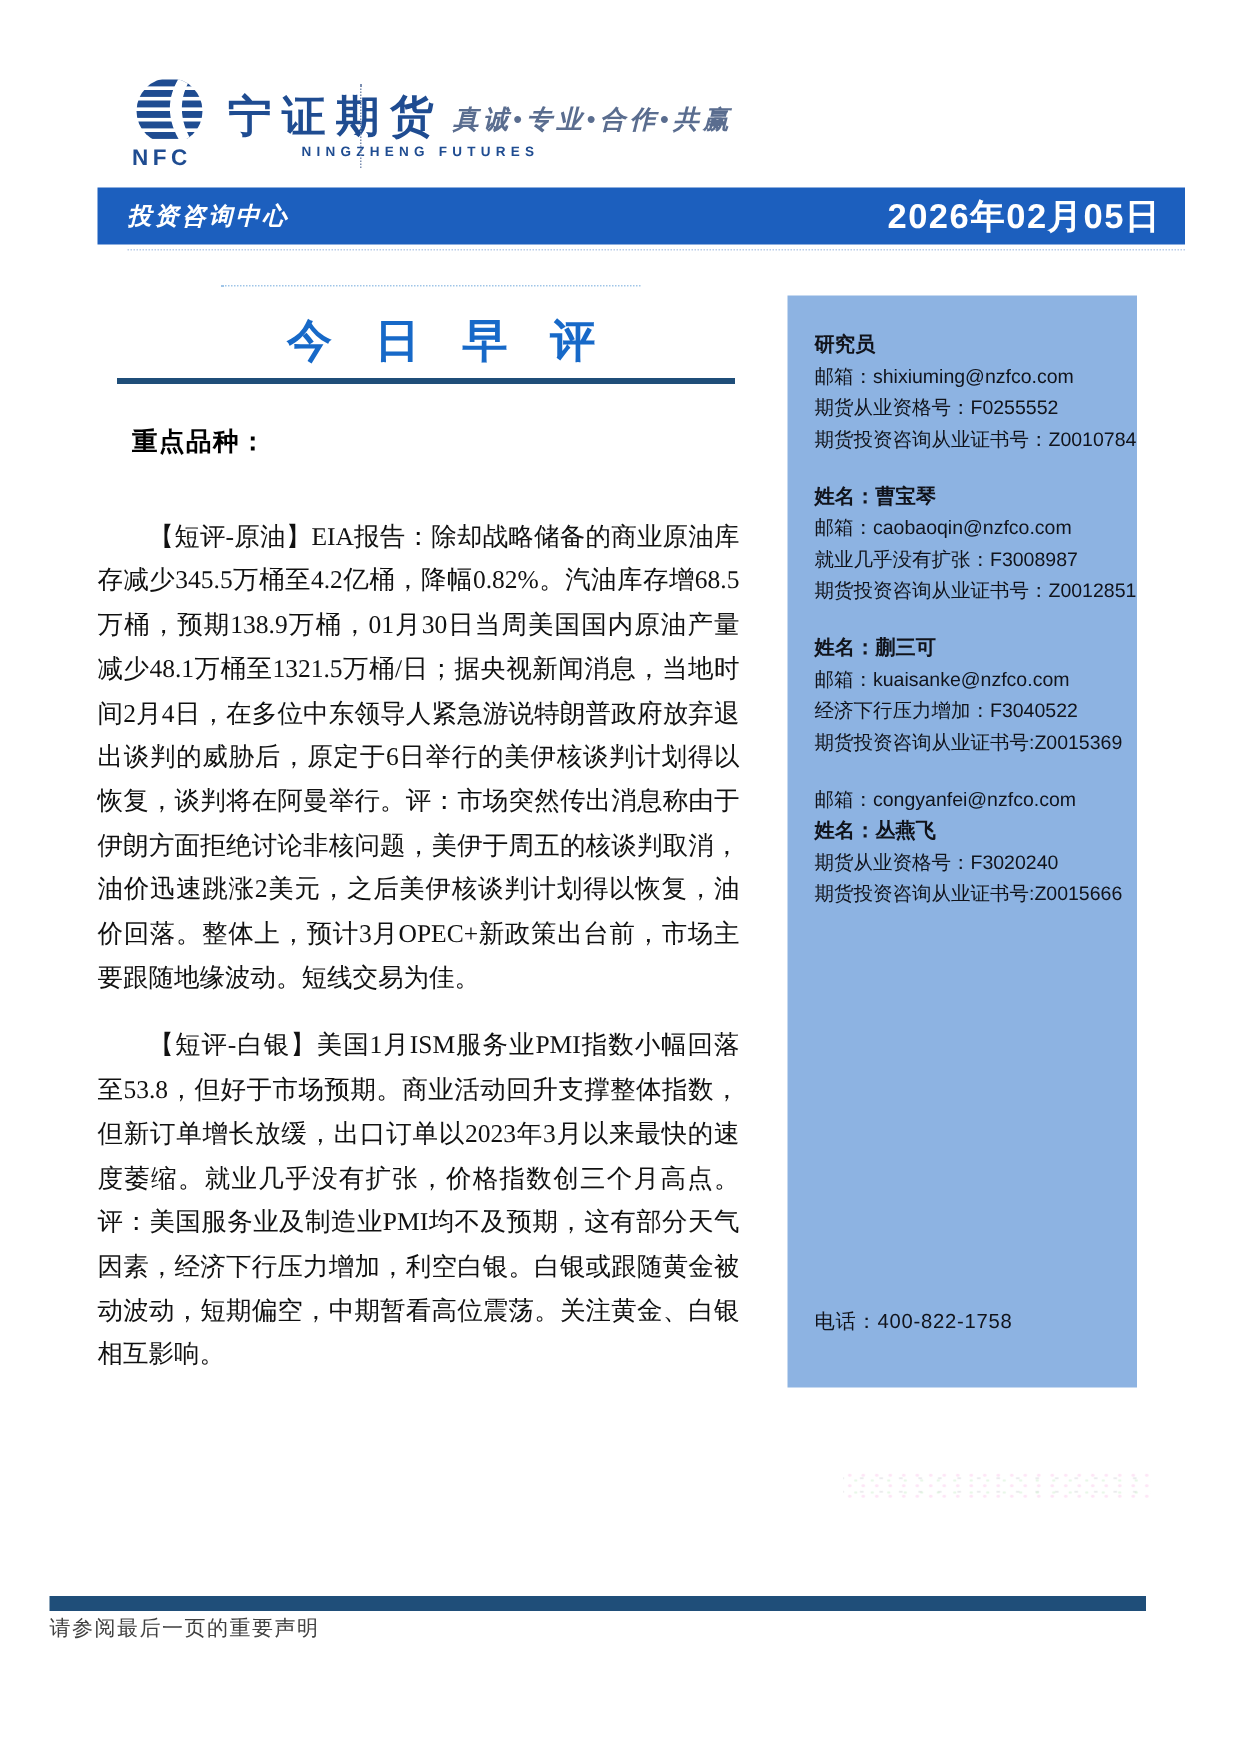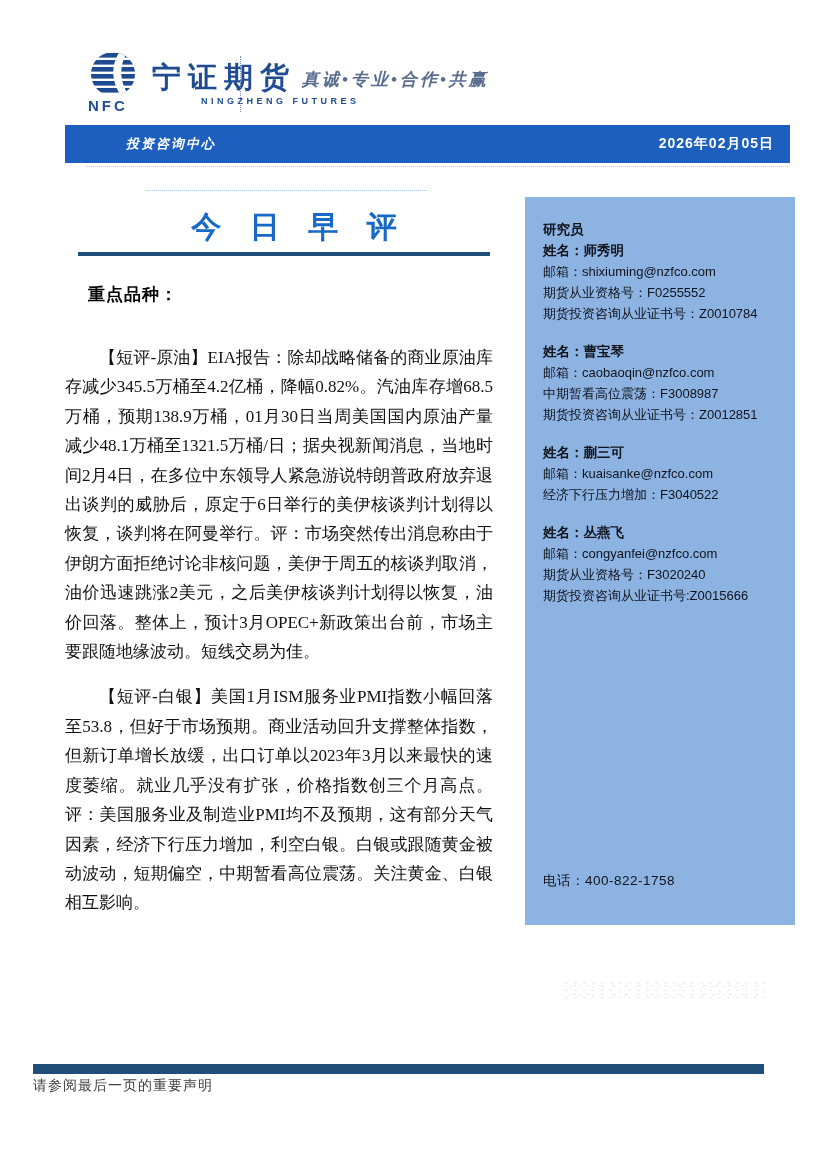--- a/index.html
+++ b/index.html
@@ -17,22 +17,22 @@
     color:#1F4C91;letter-spacing:3.5px;padding-left:47px;}
   .logo-divider{position:absolute;left:240px;top:56px;height:56px;width:0;
     border-left:1px dotted #7a8db0;}
   .logo-slogan{position:absolute;left:254px;top:68px;font-size:17px;color:#5a6d8f;
     letter-spacing:3px;font-style:italic;font-weight:bold;
     font-family:"Liberation Serif","DejaVu Serif",serif;margin-left:48px;}
   
   .header-bar{position:absolute;left:65px;top:125px;width:725px;height:38px;
     background:#1C5FBE;color:#ffffff;display:flex;align-items:center;
     justify-content:space-between;box-sizing:border-box;padding:0 16px 0 20px;}
-  .header-dept{font-size:13px;font-weight:bold;font-style:italic;letter-spacing:2px;margin-left:41px;}
-  .header-date{font-size:14px;font-weight:bold;letter-spacing:1px;text-align:right;}
+  .header-dept{font-size:16px;font-weight:bold;font-style:italic;letter-spacing:2px;}
+  .header-date{font-size:23px;font-weight:bold;letter-spacing:1px;text-align:right;}
   .header-underline{position:absolute;left:85px;top:166px;width:705px;height:0;
     border-top:1px dotted #b9cce8;}
   
   .title-dotted{position:absolute;left:147px;top:190px;width:280px;height:0;
     border-top:1px dotted #9fc5e8;}
   .doc-title{position:absolute;left:65px;top:193px;width:430px;margin:14px;
     text-align:center;font-size:30px;font-weight:bold;color:#1769C8;
     letter-spacing:0.95em;text-indent:0.95em;
     font-family:"Liberation Serif","DejaVu Serif",serif;}
   .title-rule{position:absolute;left:78px;top:252px;width:412px;height:4px;
@@ -40,21 +40,21 @@
   
   .main-col{position:absolute;left:65px;top:283px;width:428px;}
   .section-heading{margin:0 0 0 23px;font-size:17px;font-weight:bold;color:#000;
     letter-spacing:1px;}
   .body-par{margin:0;padding:0;font-size:17px;line-height:29.4px;color:#111;
     text-align:justify;text-indent:2em;
     font-family:"Liberation Serif","DejaVu Serif",serif;}
   .par-1{margin-top:37px;}
   .par-2{margin-top:16px;}
   
-  .sidebar{position:absolute;left:525px;top:197px;width:270px;height:728px;
+  .sidebar{position:absolute;left:525px;top:197px;width:233px;height:728px;
     background:#8DB3E2;box-sizing:border-box;padding:22px 10px 0 18px;
     color:#10131b;}
   .sb-line{font-size:13px;line-height:21px;white-space:nowrap;}
   .sb-bold{font-weight:bold;font-size:13.5px;}
   .sb-block{margin-bottom:17px;}
   .sb-phone{position:absolute;left:18px;top:673px;font-size:13.5px;
     letter-spacing:0.5px;}
   
   .watermark{position:absolute;left:562px;top:980px;width:205px;height:22px;
     opacity:0.55;
@@ -112,42 +112,42 @@
   <div class="main-col">
     <h2 class="section-heading">重点品种：</h2>
     <p class="body-par par-1">【短评-原油】EIA报告：除却战略储备的商业原油库存减少345.5万桶至4.2亿桶，降幅0.82%。汽油库存增68.5万桶，预期138.9万桶，01月30日当周美国国内原油产量减少48.1万桶至1321.5万桶/日；据央视新闻消息，当地时间2月4日，在多位中东领导人紧急游说特朗普政府放弃退出谈判的威胁后，原定于6日举行的美伊核谈判计划得以恢复，谈判将在阿曼举行。评：市场突然传出消息称由于伊朗方面拒绝讨论非核问题，美伊于周五的核谈判取消，油价迅速跳涨2美元，之后美伊核谈判计划得以恢复，油价回落。整体上，预计3月OPEC+新政策出台前，市场主要跟随地缘波动。短线交易为佳。</p>
     <p class="body-par par-2">【短评-白银】美国1月ISM服务业PMI指数小幅回落至53.8，但好于市场预期。商业活动回升支撑整体指数，但新订单增长放缓，出口订单以2023年3月以来最快的速度萎缩。就业几乎没有扩张，价格指数创三个月高点。评：美国服务业及制造业PMI均不及预期，这有部分天气因素，经济下行压力增加，利空白银。白银或跟随黄金被动波动，短期偏空，中期暂看高位震荡。关注黄金、白银相互影响。</p>
   </div>
 
   <aside class="sidebar">
     <div class="sb-line sb-bold">研究员</div>
 
     <div class="sb-block">
-      <div class="sb-line sb-bold">姓名：师秀明</div>
       <div class="sb-line">邮箱：shixiuming@nzfco.com</div>
       <div class="sb-line">期货从业资格号：F0255552</div>
       <div class="sb-line">期货投资咨询从业证书号：Z0010784</div>
     </div>
 
     <div class="sb-block">
       <div class="sb-line sb-bold">姓名：曹宝琴</div>
       <div class="sb-line">邮箱：caobaoqin@nzfco.com</div>
-      <div class="sb-line">中期暂看高位震荡：F3008987</div>
+      <div class="sb-line">就业几乎没有扩张：F3008987</div>
       <div class="sb-line">期货投资咨询从业证书号：Z0012851</div>
     </div>
 
     <div class="sb-block">
       <div class="sb-line sb-bold">姓名：蒯三可</div>
       <div class="sb-line">邮箱：kuaisanke@nzfco.com</div>
       <div class="sb-line">经济下行压力增加：F3040522</div>
+      <div class="sb-line">期货投资咨询从业证书号:Z0015369</div>
     </div>
 
     <div class="sb-block">
+      <div class="sb-line">邮箱：congyanfei@nzfco.com</div>
       <div class="sb-line sb-bold">姓名：丛燕飞</div>
-      <div class="sb-line">邮箱：congyanfei@nzfco.com</div>
       <div class="sb-line">期货从业资格号：F3020240</div>
       <div class="sb-line">期货投资咨询从业证书号:Z0015666</div>
     </div>
 
     <div class="sb-line sb-phone">电话：400-822-1758</div>
   </aside>
 
   <div class="watermark"></div>
 
   <div class="footer-bar"></div>

